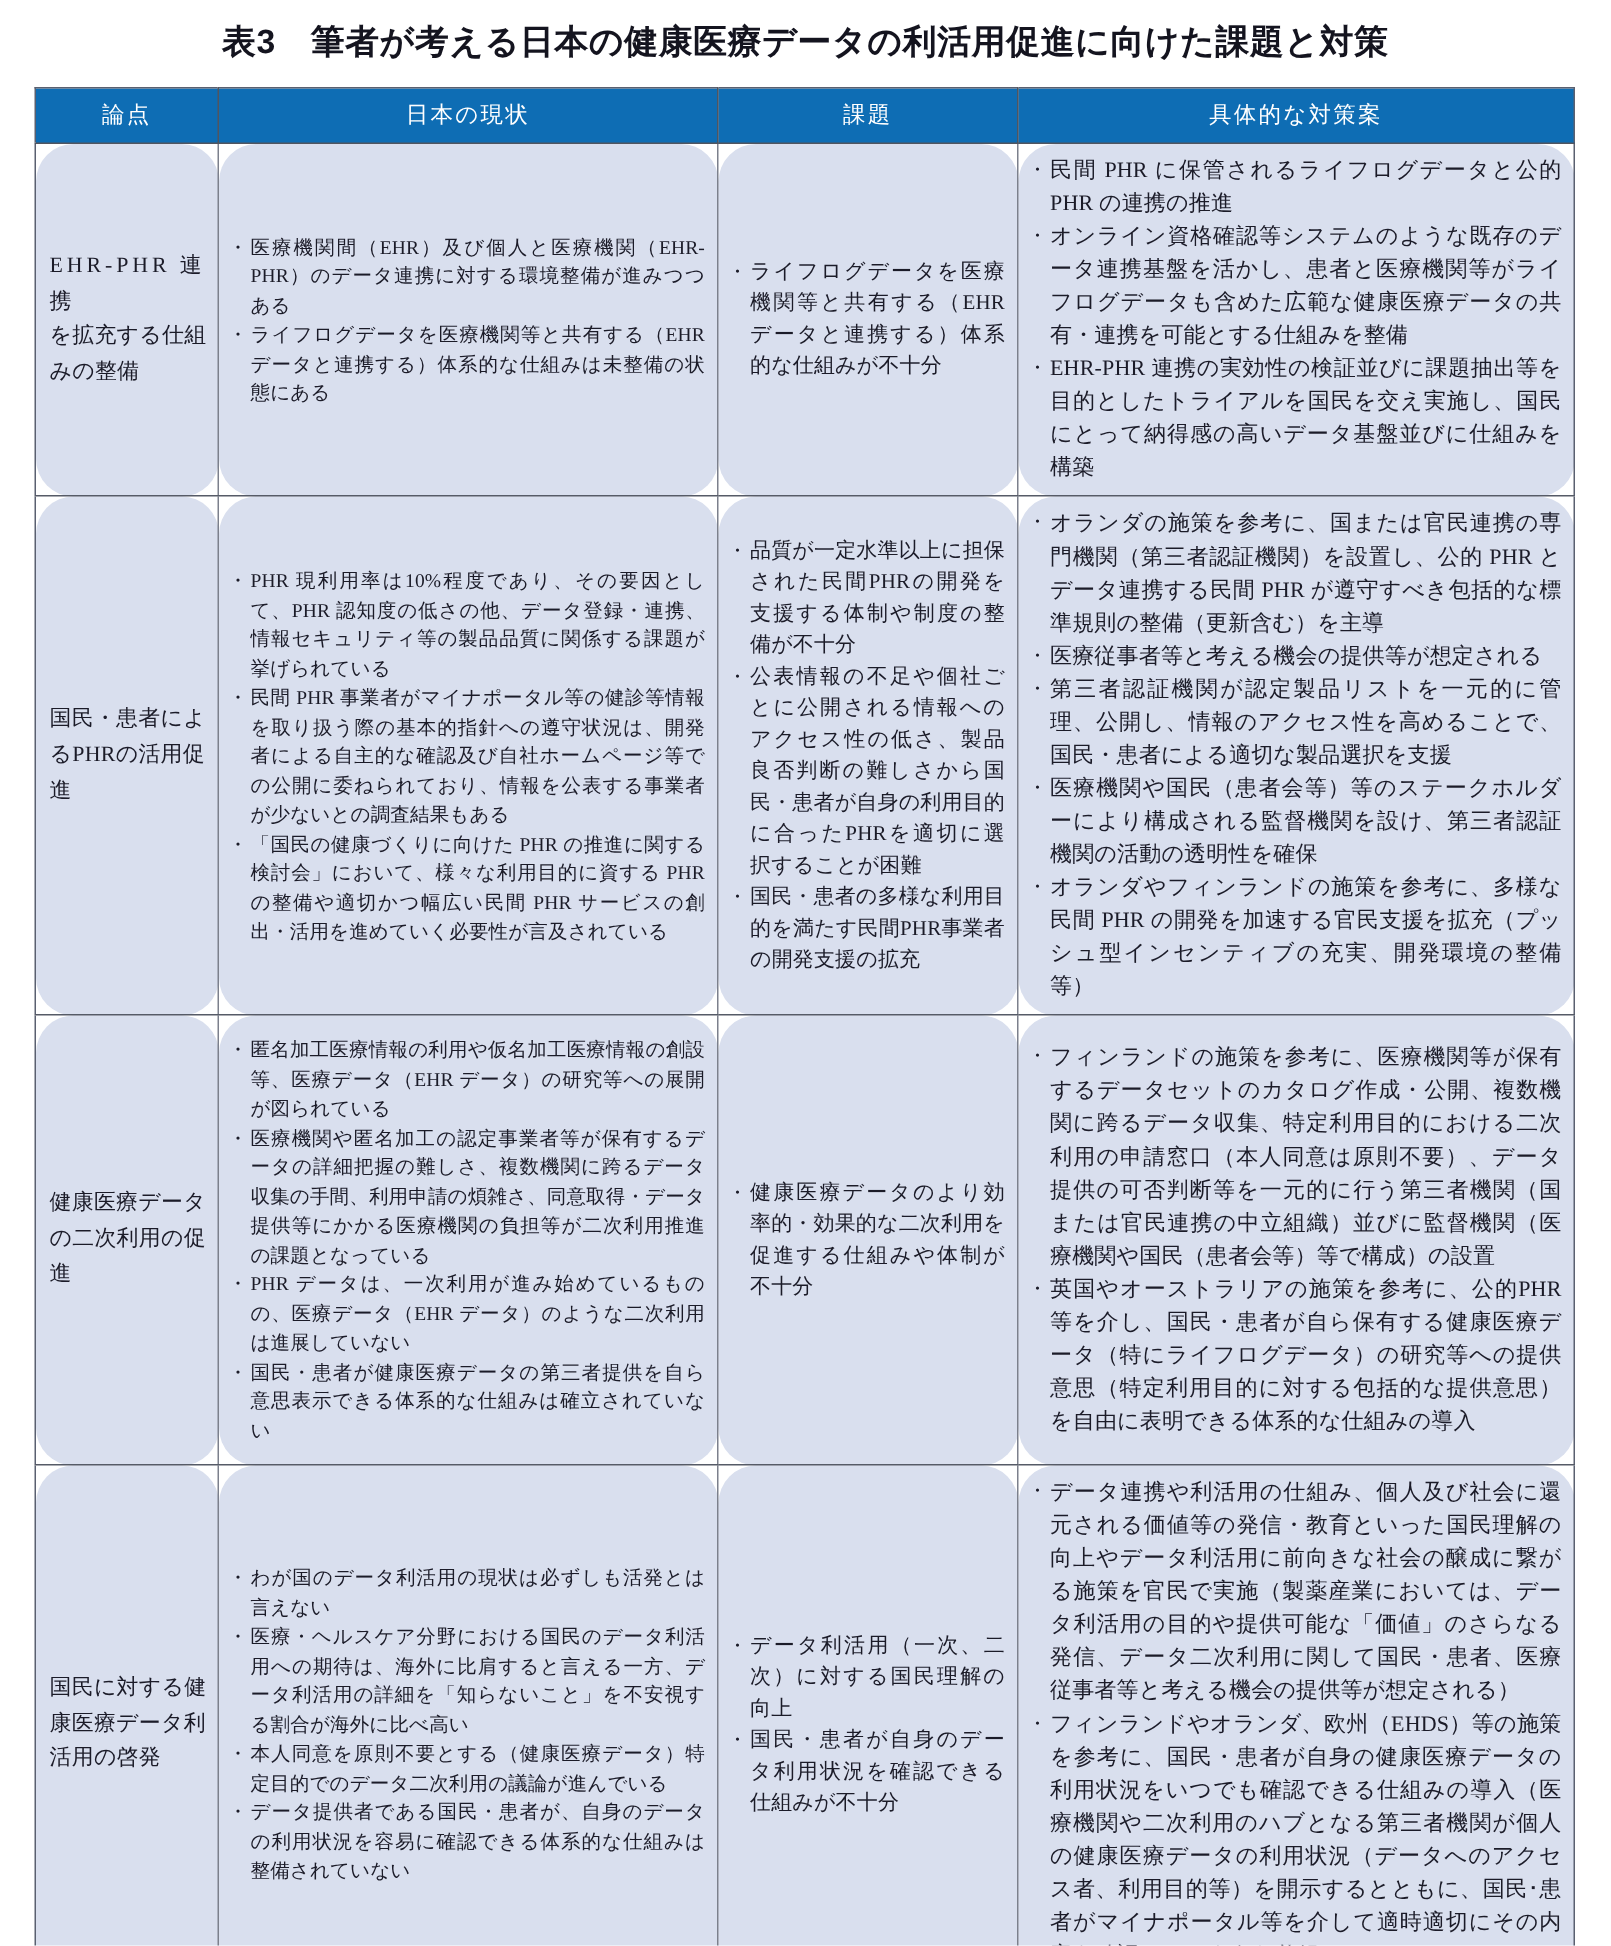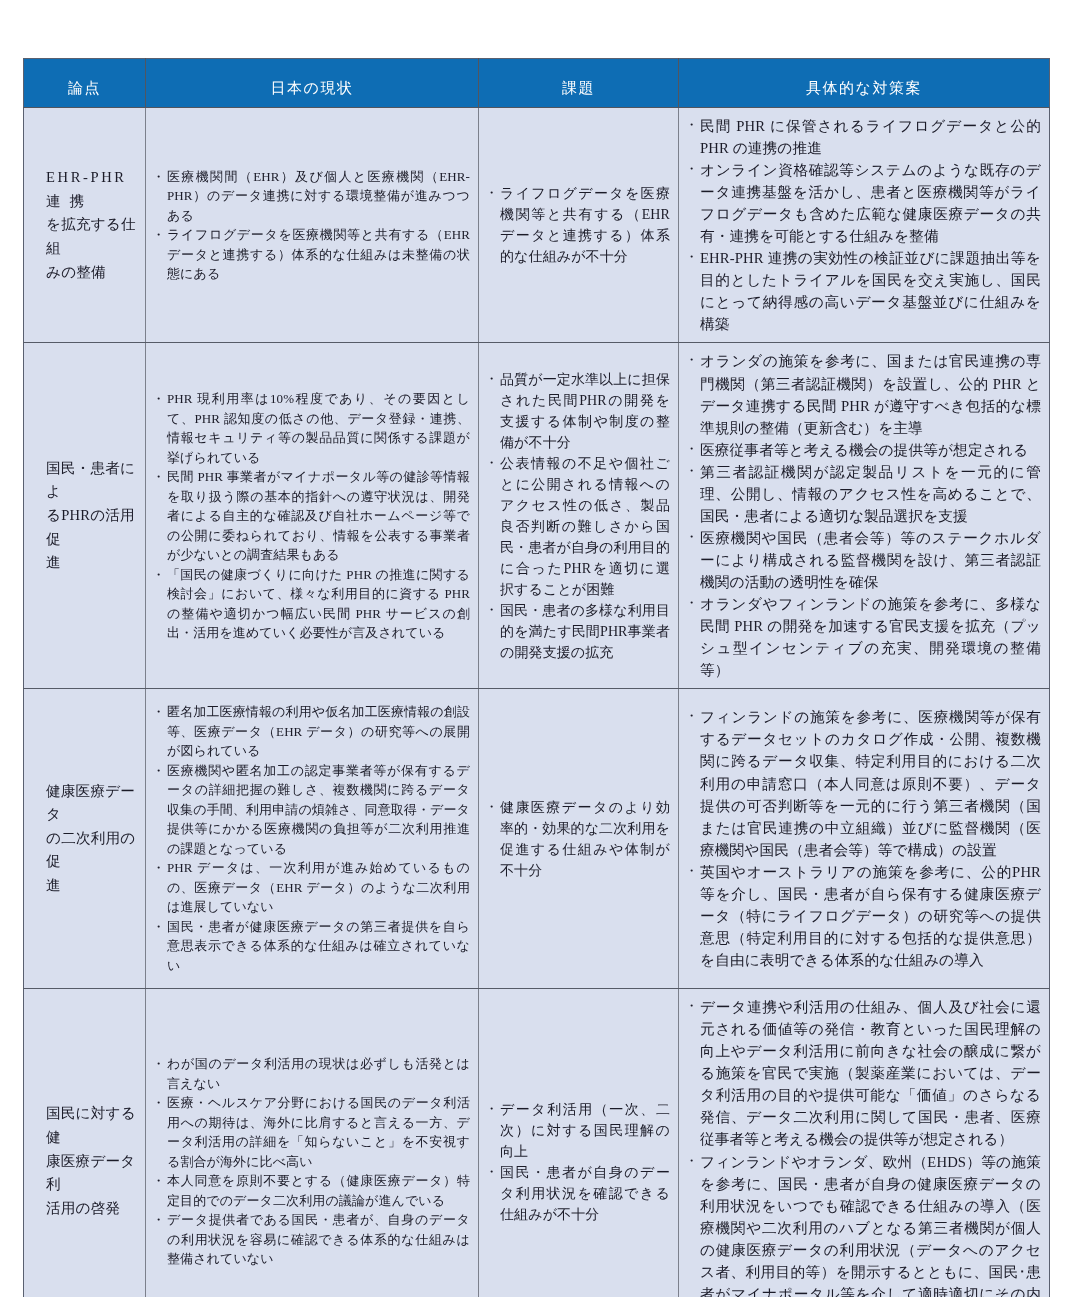--- a/index.html
+++ b/index.html
@@ -47,44 +47,45 @@
   table.main col.c2 { width: 333px; }
   table.main col.c3 { width: 200px; }
   table.main col.c4 { width: 371px; }
 
   thead th {
     background: #0E6DB4;
     color: #ffffff;
     font-weight: normal;
     font-size: 15px;
     text-align: center;
-    padding: 20px 4px 9px 4px;
+    padding: 8px 4px 9px 4px;
     border-right: 1px solid #51555f;
     border-bottom: 1px solid #51555f;
     font-family: "Liberation Serif", "DejaVu Serif", serif;
     letter-spacing: 1.5px;
     margin-top: 28px;
   }
   thead th:last-child { border-right: none; }
 
   tbody td {
     background: #D9DFEE;
     border-right: 1px solid #7c808c;
     border-bottom: 1px solid #565b67;
     vertical-align: middle;
     padding: 7px 8px 7px 8px;
     font-size: 14.6px;
     line-height: 1.5;
+    border-radius: 25px;
   }
   tbody td:last-child { border-right: none; }
   tbody tr:last-child td { border-bottom: none; }
 
   td.topic {
     text-align: left;
-    padding-left: 22px;
+    padding-left: 9px;
     padding-right: 6px;
     font-size: 14.6px;
     line-height: 1.62;
     letter-spacing: 0.2px;
   }
   td.topic .tp-line { display: block; }
   td.topic .tp-line.sp { letter-spacing: 2.6px; }
 
   ul.bl {
     list-style: none;
@@ -109,20 +110,21 @@
   }
   td.col-genjo ul.bl > li { font-size: 13px; }
   td.col-kadai ul.bl > li { font-size: 14px; }
   td.col-taisaku ul.bl > li { font-size: 14.7px; }
 </style>
 </head>
 <body>
 
 <div class="page">
 
+  <div class="title">表3　筆者が考える日本の健康医療データの利活用促進に向けた課題と対策</div>
 
   <div class="table-wrap">
     <table class="main">
       <colgroup>
         <col class="c1">
           <col class="c2">
           <col class="c3">
           <col class="c4">
       </colgroup>
       <thead>

